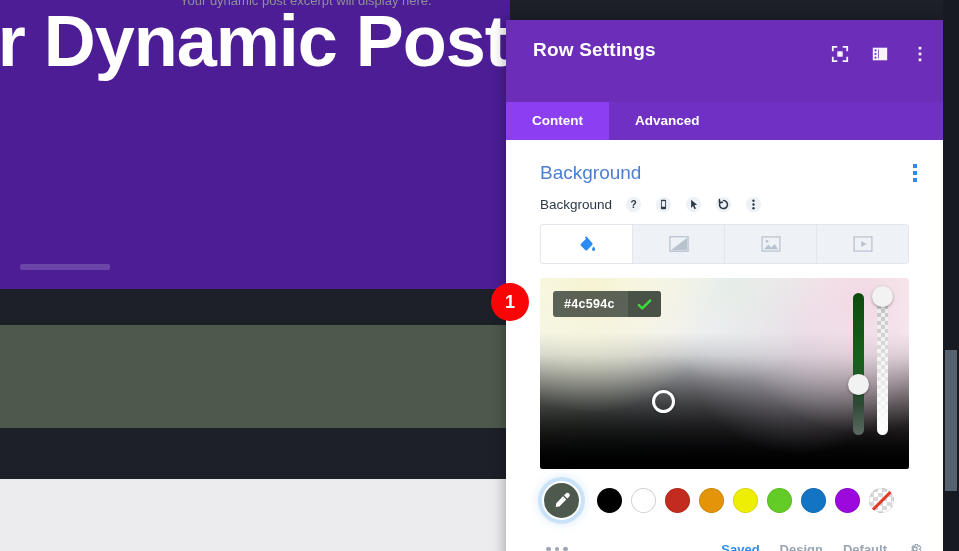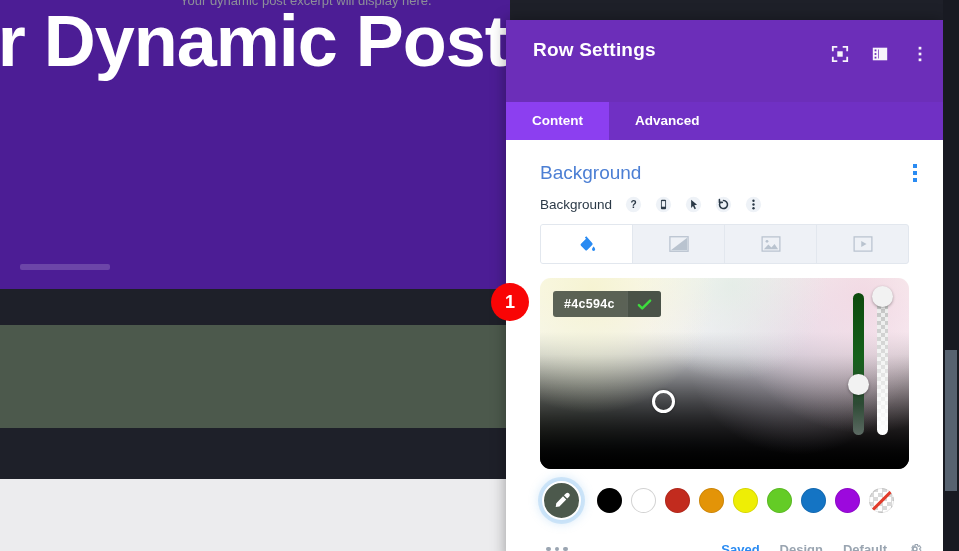--- a/index.html
+++ b/index.html
@@ -176,21 +176,21 @@
     border-right: 1px solid #e2e7ee;
   }
   .type-tab:last-child { border-right: none; }
   .type-tab.active { background: #fff; }
 
   
   .picker {
     position: relative;
     margin: 14px 30px 0 30px;
     height: 191px;
-    border-radius: 11px;
+    border-radius: 3px;
     overflow: hidden;
     background:
       linear-gradient(to bottom, rgba(0,0,0,0) 28%, #000 100%),
       linear-gradient(to right,
         #d8e5c8 0%, #cfe0cc 12%, #cfd5dd 28%, #cfcedd 42%,
         #d9cfe0 58%, #e3cedd 72%, #e7cdd6 86%, #efd7de 100%),
       linear-gradient(to bottom,
         #f3efd9 0%, #efe2e4 18%, #d9dbe2 45%, #aeb4bc 70%, #6d737a 88%, #2b2f33 100%);
     background-blend-mode: normal, overlay, normal;
     text-decoration: underline;

